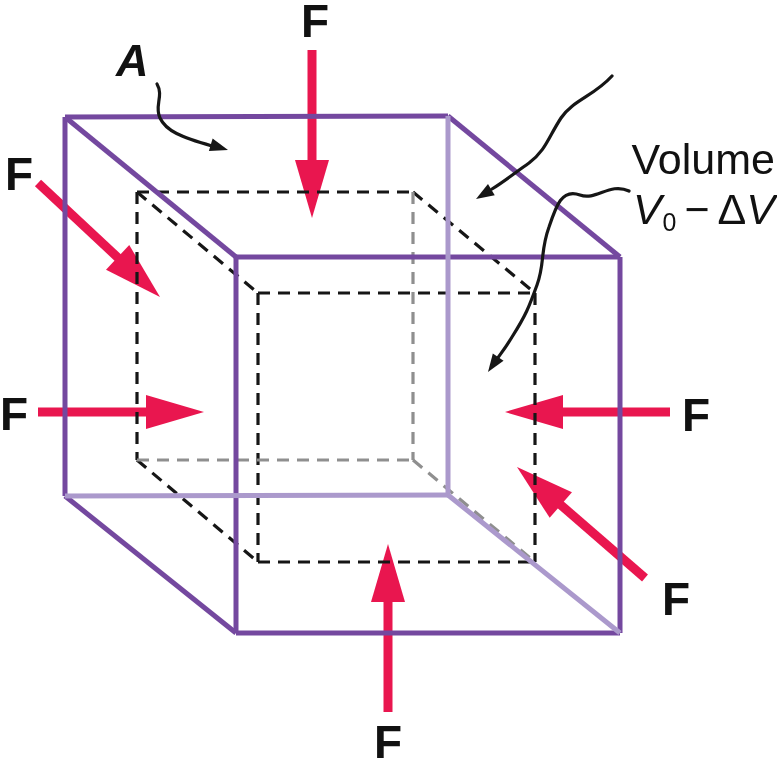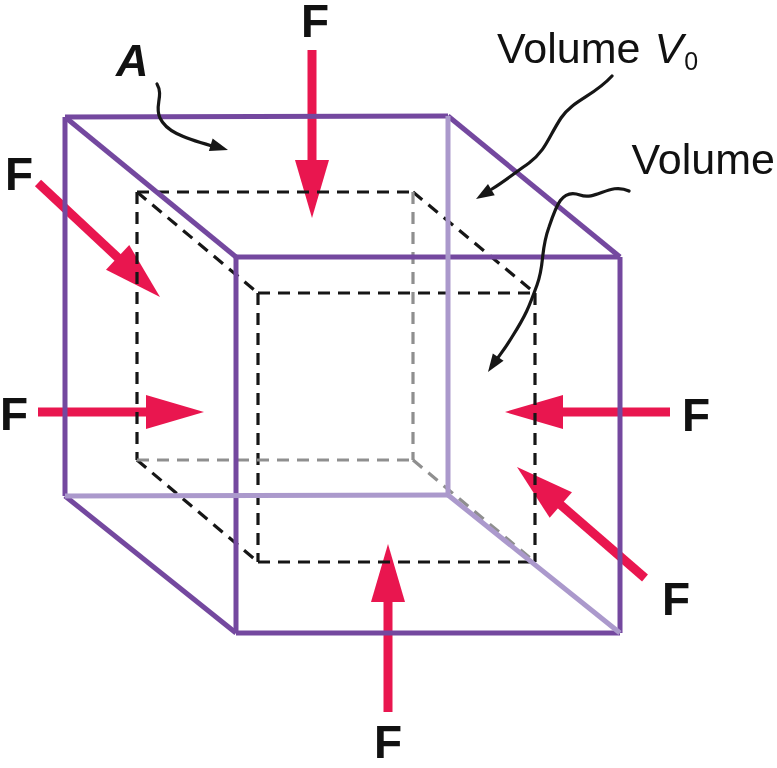--- a/index.html
+++ b/index.html
@@ -95,21 +95,19 @@
         <text x="696" y="431" text-anchor="middle" fill="#111111" class="f-label">F</text>
         <text x="676" y="615" text-anchor="middle" fill="#111111" class="f-label">F</text>
         <text x="388" y="758" text-anchor="middle" fill="#111111" class="f-label">F</text>
       </g>
   </svg>
 
   <div class="lbl" id="area-label">
     <span class="ital">A</span>
   </div>
 
-  <div class="lbl" id="volume-initial-label">
-    <span>Volume</span><span class="ital">V</span><span class="sub">0</span>
-  </div>
 
   <div class="lbl" id="volume-compressed-label">
     <div>Volume</div>
+    <div><span class="ital">V</span><span class="sub">0</span><span class="minus">−</span><span>Δ</span><span class="ital">V</span></div>
   </div>
 
 </div>
 
 </body></html>

